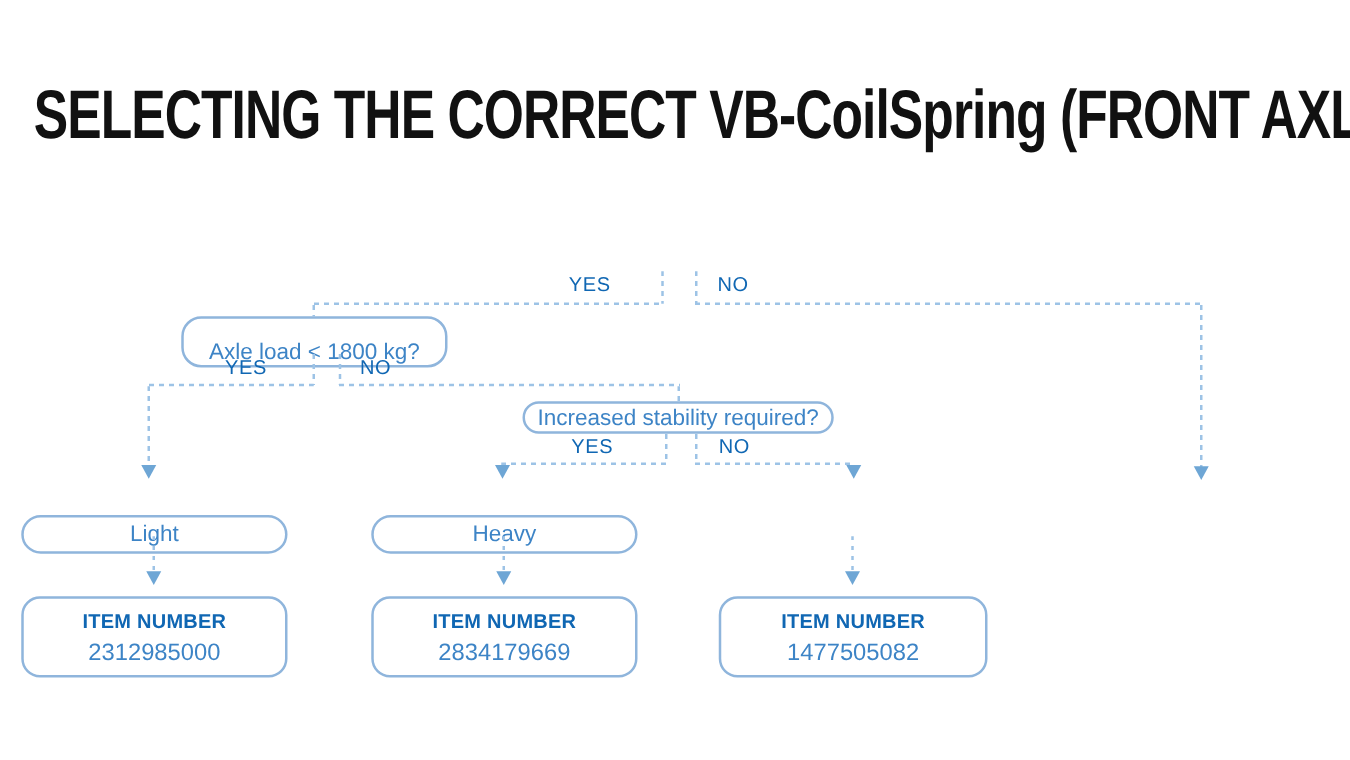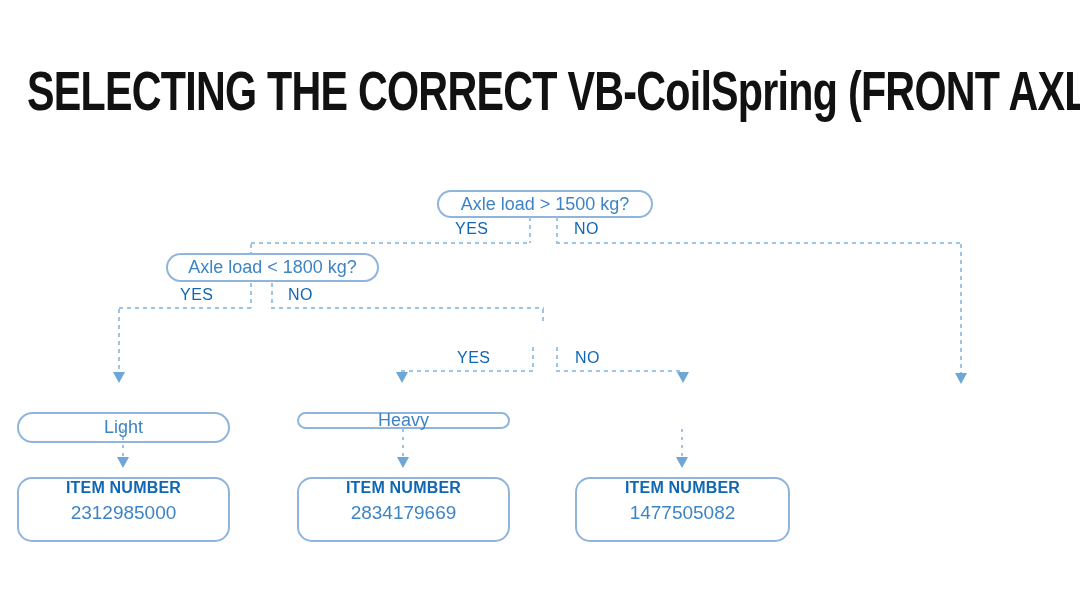--- a/index.html
+++ b/index.html
@@ -24,21 +24,21 @@
     transform:scaleX(0.75);transform-origin:0 50%;
   }
   .qbox,.cbox,.ibox{
     position:absolute;border:2px solid var(--box-border);
     color:var(--box-text);
     display:flex;align-items:center;justify-content:center;
     background:var(--background);
   }
   .qbox{border-radius:16px;font-size:18px;}
   .cbox{border-radius:16px;font-size:18px;margin-top:20px;}
-  .ibox{border-radius:15px;flex-direction:column;justify-content:flex-start;padding-top:0;}
+  .ibox{border-radius:15px;flex-direction:column;justify-content:flex-start;padding-top:10px;}
   .ibox .ilabel{font-size:16px;font-weight:bold;color:var(--label-text);letter-spacing:0.2px;}
   .ibox .inum{font-size:19px;color:var(--box-text);margin-top:5px;}
   .lbl{
     position:absolute;width:60px;text-align:left;
     font-size:16px;font-weight:normal;color:var(--label-text);letter-spacing:0.5px;
   }
   .hline{position:absolute;height:2px;
     background-image:repeating-linear-gradient(90deg,var(--line) 0 4px,transparent 4px 8px);}
   .vline{position:absolute;width:2px;
     background-image:repeating-linear-gradient(180deg,var(--line) 0 4px,transparent 4px 8px);}
@@ -47,62 +47,62 @@
     border-left:6px solid transparent;border-right:6px solid transparent;
     border-top:11px solid var(--arrow);}
 </style>
 </head>
 <body>
 
 <div class="canvas">
 
   <div class="title">SELECTING THE CORRECT VB-CoilSpring (FRONT AXLE)</div>
 
-  <div class="qbox" style="left:437px;top:190px;width:216px;height:28px;">
-    <span>Axle load &gt; 1500 kg?</span>
-  </div>
   <div class="lbl" style="left:455px;top:220px;">YES</div>
   <div class="lbl" style="left:574px;top:220px;">NO</div>
 
   <div class="vline" style="left:529px;top:217px;height:26px;"></div>
   <div class="vline" style="left:556px;top:217px;height:26px;"></div>
   <div class="hline" style="left:251px;top:242px;width:280px;"></div>
   <div class="hline" style="left:556px;top:242px;width:407px;"></div>
   <div class="vline" style="left:250px;top:244px;height:9px;"></div>
   <div class="vline" style="left:960px;top:244px;height:130px;"></div>
   <div class="arrow" style="left:955px;top:373px;"></div>
 
-  <div class="qbox" style="left:166px;top:253px;width:213px;height:29px;">
+  <div class="qbox" style="left:145px;top:253px;width:213px;height:41px;align-items:flex-end;">
     <span>Axle load &lt; 1800 kg?</span>
   </div>
   <div class="lbl" style="left:180px;top:286px;">YES</div>
   <div class="lbl" style="left:288px;top:286px;">NO</div>
 
   <div class="vline" style="left:250px;top:283px;height:25px;"></div>
   <div class="vline" style="left:271px;top:283px;height:25px;"></div>
   <div class="hline" style="left:119px;top:307px;width:132px;"></div>
   <div class="hline" style="left:271px;top:307px;width:273px;"></div>
   <div class="vline" style="left:118px;top:309px;height:64px;"></div>
   <div class="arrow" style="left:113px;top:372px;"></div>
   <div class="vline" style="left:542px;top:309px;height:12px;"></div>
 
+  <div class="qbox" style="left:418px;top:321px;width:249px;height:26px;">
+    <span>Increased stability required?</span>
+  </div>
   <div class="lbl" style="left:457px;top:349px;">YES</div>
   <div class="lbl" style="left:575px;top:349px;">NO</div>
 
   <div class="vline" style="left:532px;top:347px;height:24px;"></div>
   <div class="vline" style="left:556px;top:347px;height:24px;"></div>
   <div class="hline" style="left:401px;top:370px;width:132px;"></div>
   <div class="hline" style="left:556px;top:370px;width:128px;"></div>
   <div class="arrow" style="left:396px;top:372px;"></div>
   <div class="arrow" style="left:677px;top:372px;"></div>
 
   <div class="cbox" style="left:17px;top:392px;width:213px;height:31px;">
     <span>Light</span>
   </div>
-  <div class="cbox" style="left:297px;top:392px;width:213px;height:17px;">
+  <div class="cbox" style="left:297px;top:392px;width:213px;height:31px;">
     <span>Heavy</span>
   </div>
 
   <div class="vline dotline" style="left:122px;top:429px;height:28px;"></div>
   <div class="arrow" style="left:117px;top:457px;"></div>
   <div class="vline dotline" style="left:402px;top:429px;height:28px;"></div>
   <div class="arrow" style="left:397px;top:457px;"></div>
   <div class="vline dotline" style="left:681px;top:429px;height:28px;"></div>
   <div class="arrow" style="left:676px;top:457px;"></div>
 

